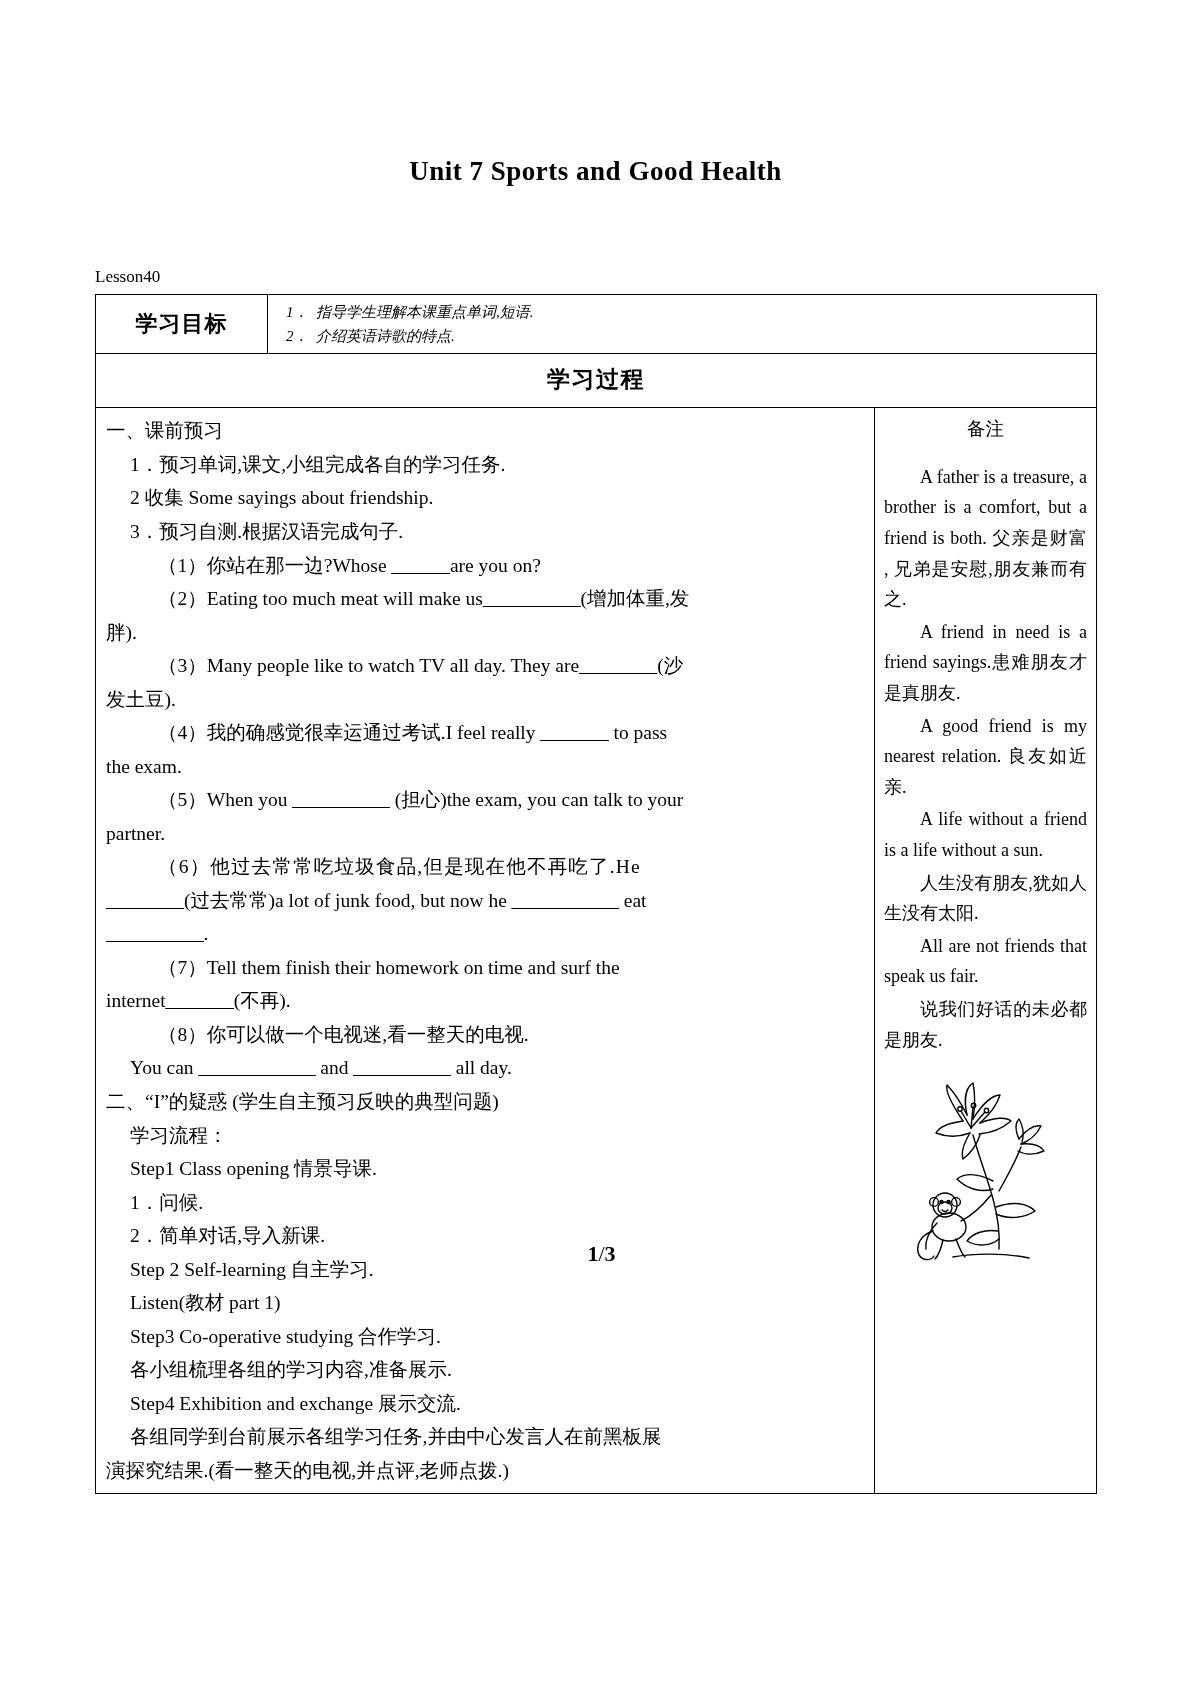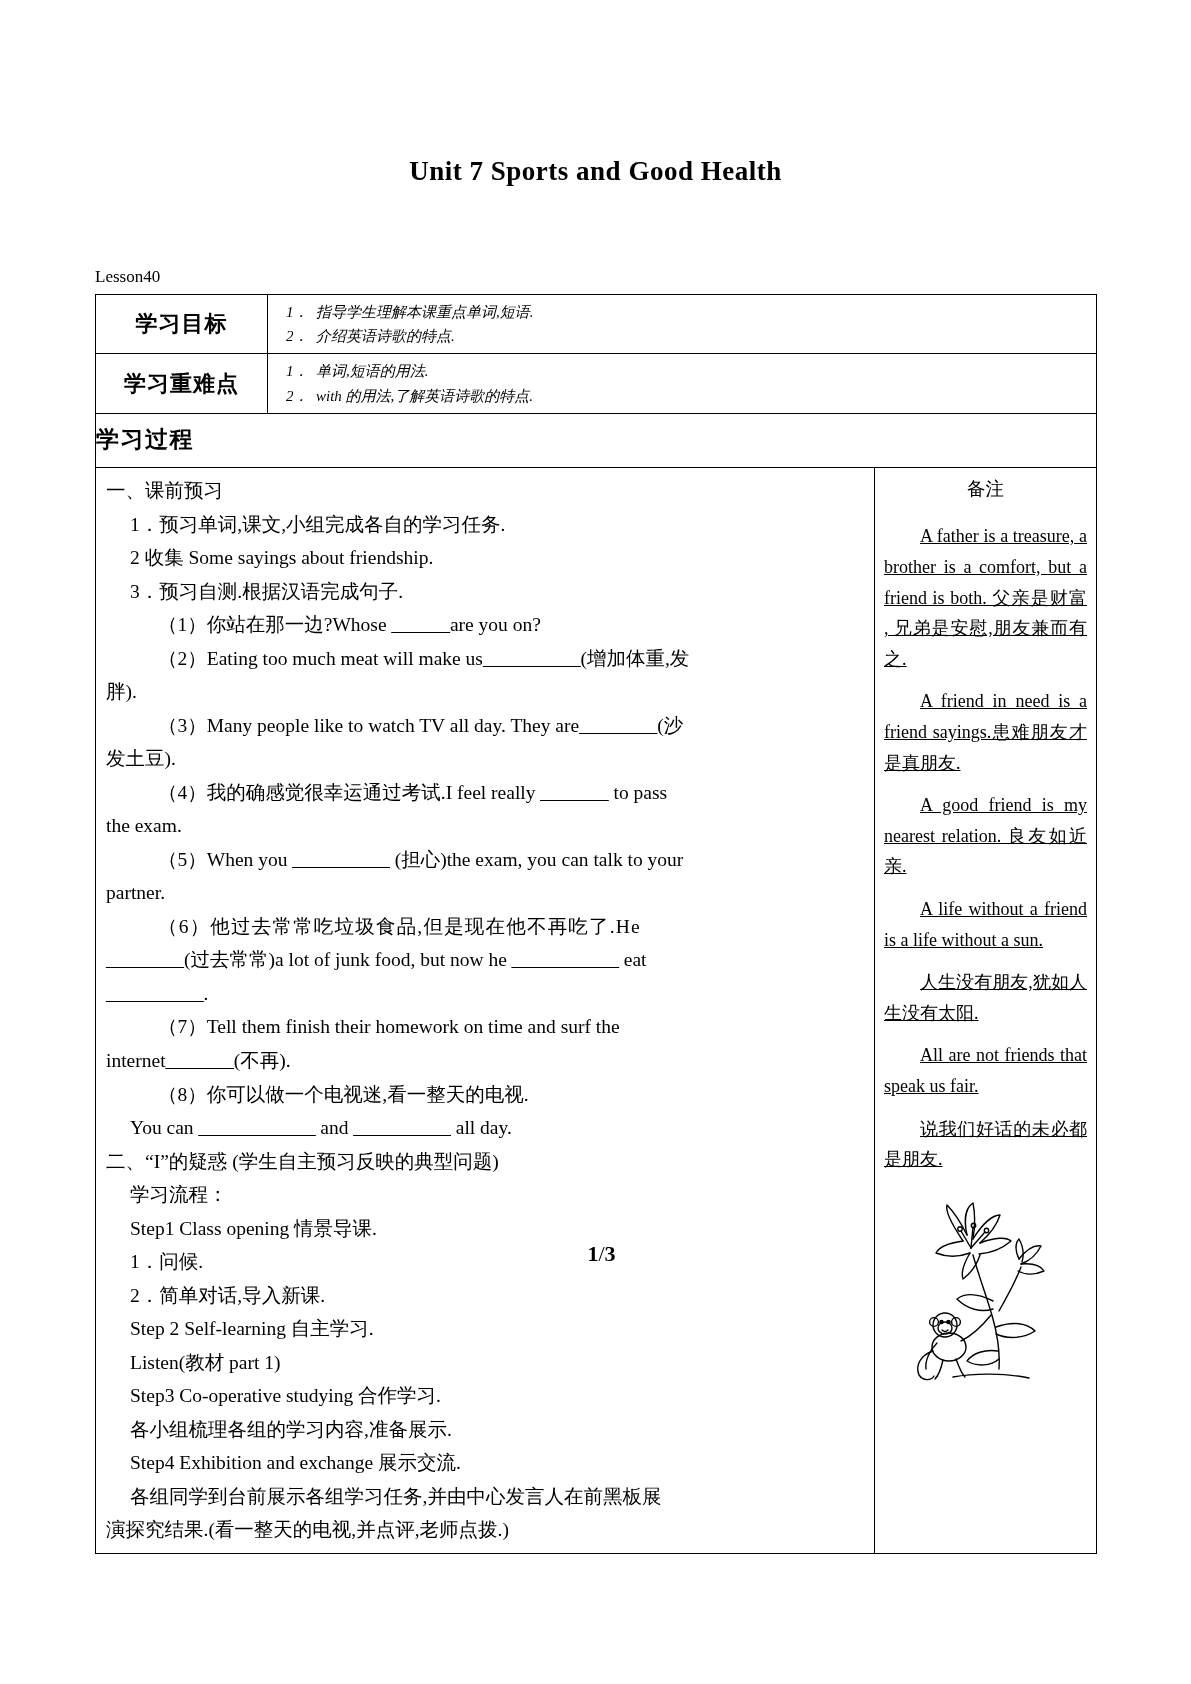--- a/index.html
+++ b/index.html
@@ -64,20 +64,21 @@
     font-style: italic;
   }
   .cell-items .li {
     white-space: nowrap;
   }
   .cell-items .num {
     display: inline-block;
     min-width: 30px;
   }
   .process-header {
+    text-align: center;
     font-weight: bold;
     font-size: 23px;
     letter-spacing: 1.5px;
     padding: 10px 0 12px 0 !important;
     vertical-align: middle !important;
   }
   .body-left {
     padding: 6px 8px 6px 10px !important;
     font-size: 19.5px;
     line-height: 1.72;
@@ -90,22 +91,21 @@
   }
   .remark-title {
     text-align: center;
     margin-bottom: 16px;
     font-size: 18.5px;
   }
   .remark-p {
     text-indent: 2em;
     text-align: justify;
     text-align-last: left;
-    margin: 12px 0 1px 0;
-    text-decoration: underline;
+    margin: 2px 0 1px 0;
   }
   .ln {
     margin: 0;
     white-space: nowrap;
   }
   .ln-just {
     margin: 0;
     text-align: justify;
     text-align-last: left;
   }
@@ -145,27 +145,20 @@
     </colgroup>
     <tbody>
       <tr>
         <td class="cell-label">学习目标</td>
         <td class="cell-items" colspan="2">
           <div class="li"><span class="num">1．</span><span>指导学生理解本课重点单词,短语.</span></div>
           <div class="li"><span class="num">2．</span><span>介绍英语诗歌的特点.</span></div>
         </td>
       </tr>
       <tr>
-        <td class="cell-label">学习重难点</td>
-        <td class="cell-items" colspan="2">
-          <div class="li"><span class="num">1．</span><span>单词,短语的用法.</span></div>
-          <div class="li"><span class="num">2．</span><span>with 的用法,了解英语诗歌的特点.</span></div>
-        </td>
-      </tr>
-      <tr>
         <td class="process-header" colspan="3">学习过程</td>
       </tr>
       <tr>
         <td class="body-left" colspan="2">
 
           <div class="ln">一、课前预习</div>
 
           <div class="ln ind1">1．预习单词,课文,小组完成各自的学习任务.</div>
           <div class="ln ind1">2 收集 Some sayings about friendship.</div>
           <div class="ln ind1">3．预习自测.根据汉语完成句子.</div>

